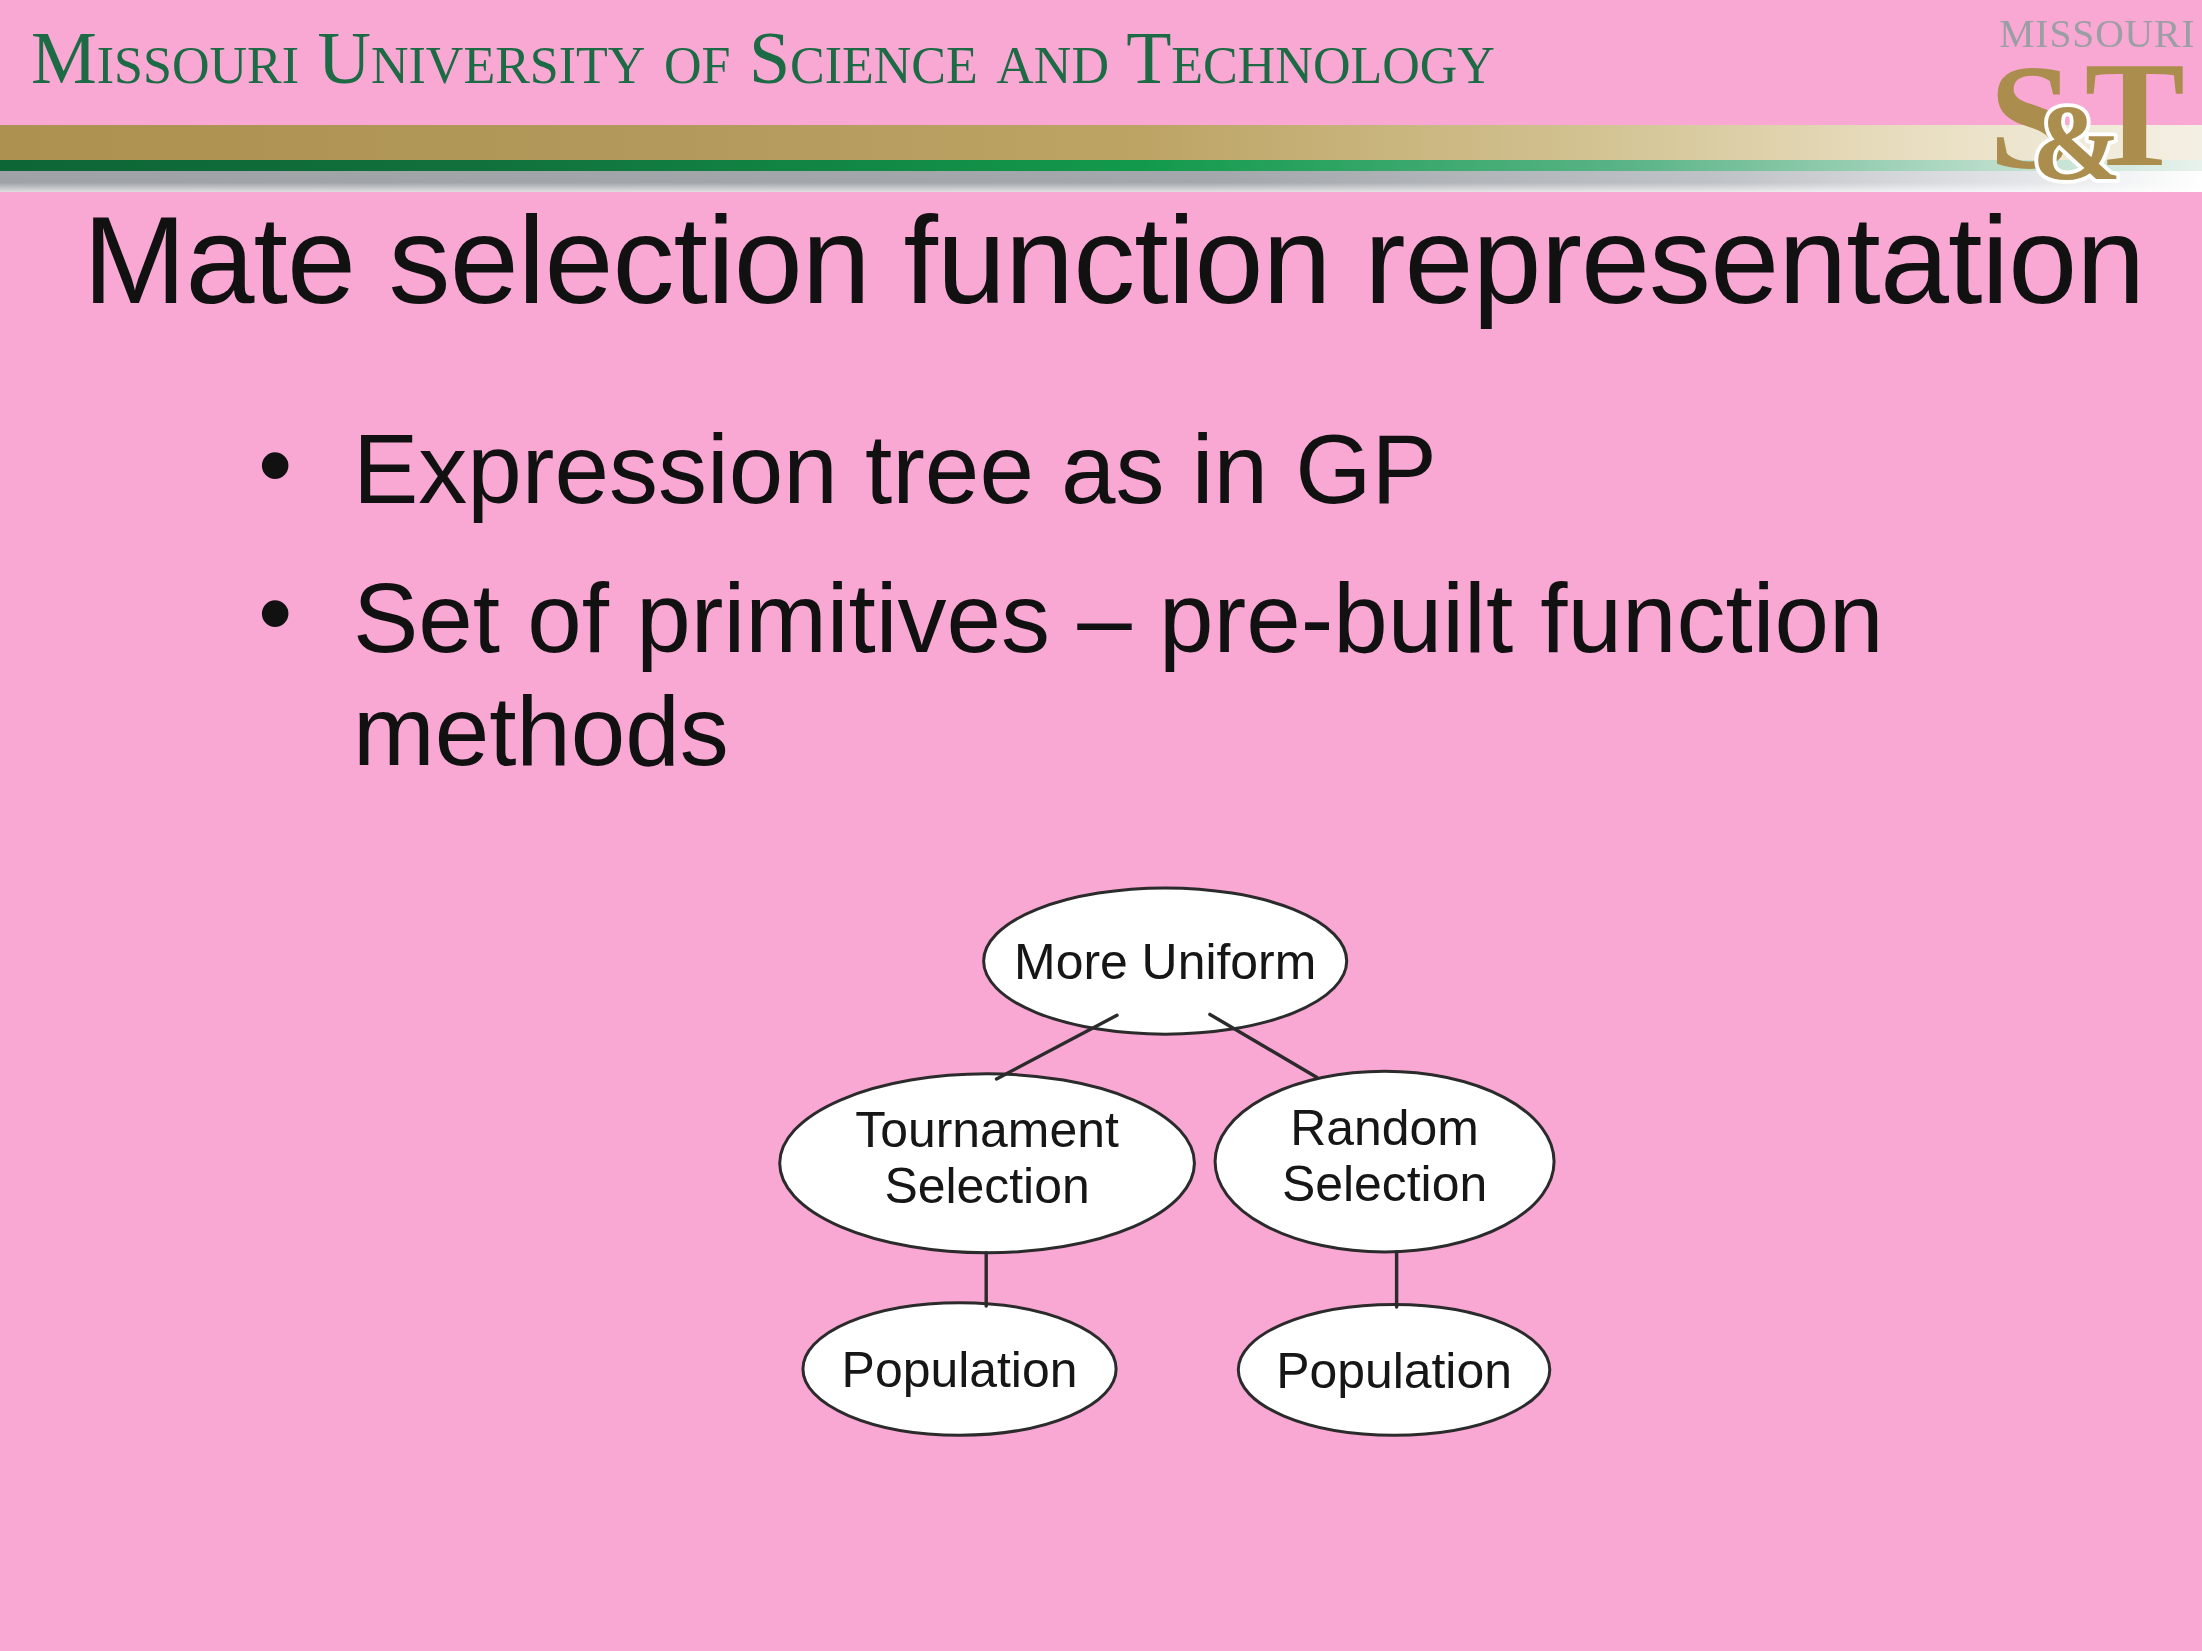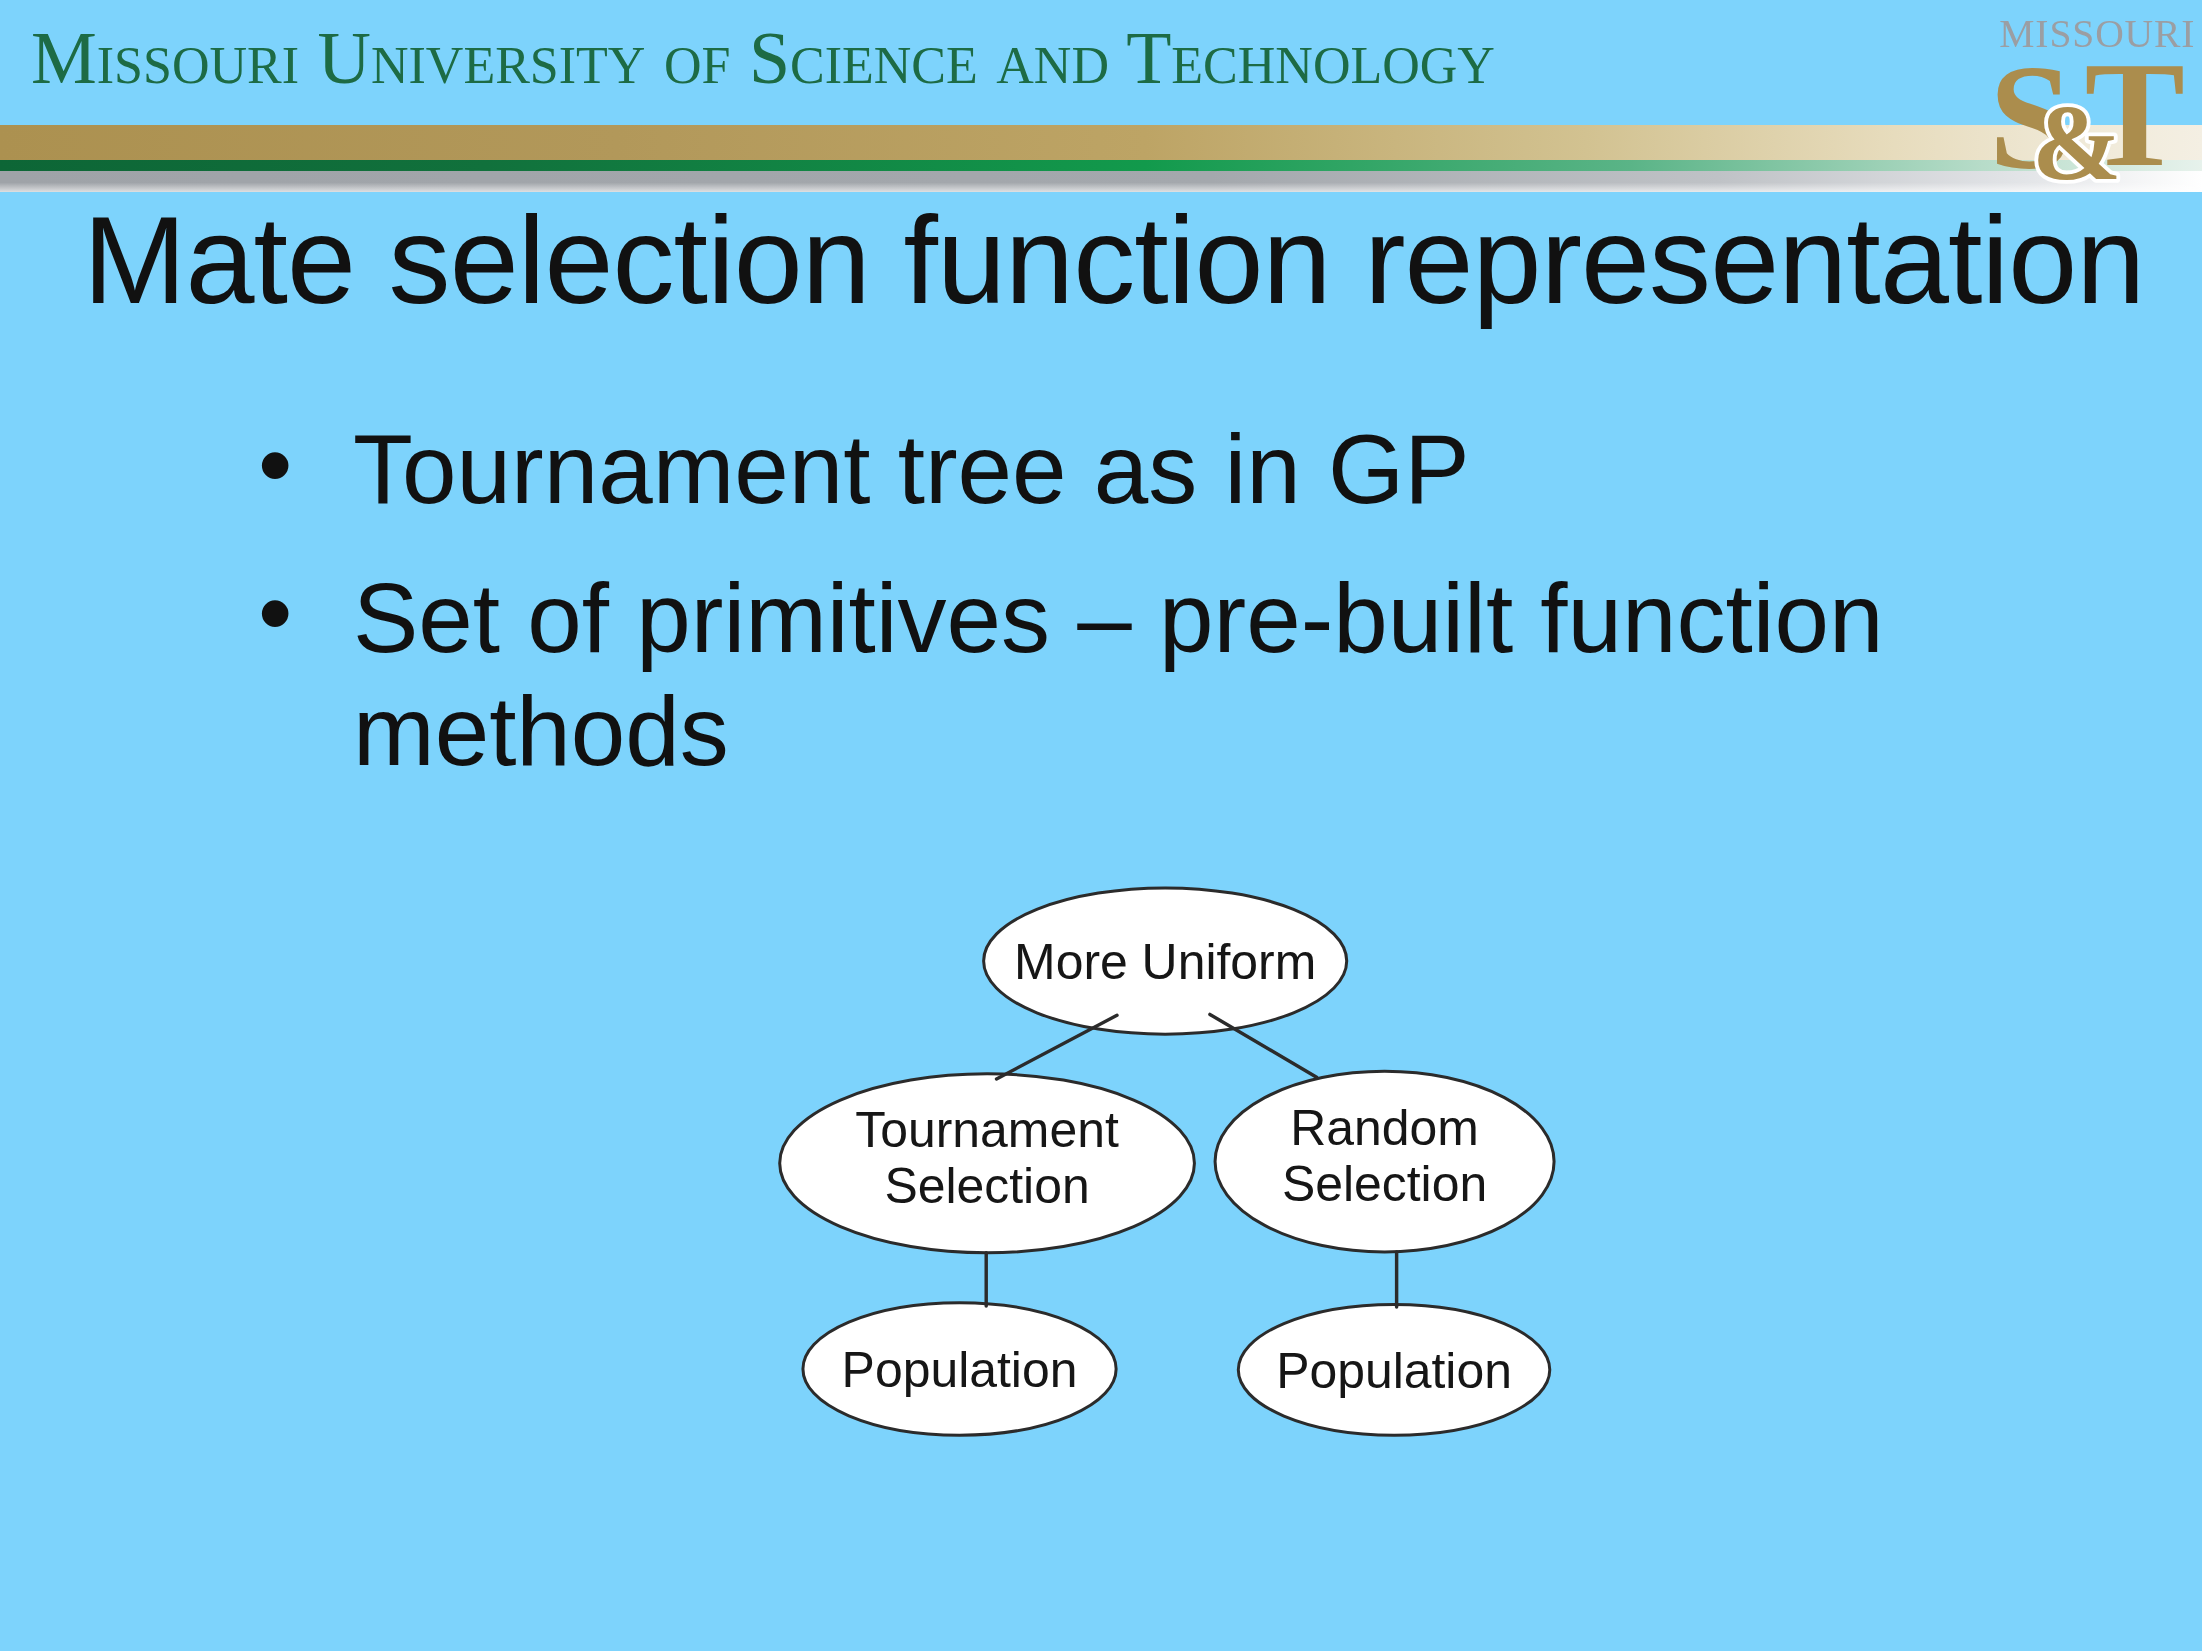--- a/index.html
+++ b/index.html
@@ -1,17 +1,17 @@
 <!DOCTYPE html>
 <html style="font-size:13.8px"><head>
 <meta charset="utf-8">
 <style>
   html,body { margin:0; padding:0; background:#fff; }
   .slide {
-    position:relative; width:2203px; height:1652px; background:#7dd3fc;
+    position:relative; width:2203px; height:1652px; background:#f9a8d4;
     overflow:hidden; font-family:"Liberation Sans","DejaVu Sans",sans-serif;
   }
 
   
   .univ-name {
     position:absolute; left:31px; top:20.6px;
     font-family:"Liberation Serif","DejaVu Serif",serif;
     font-variant:small-caps;
     font-size:74px; line-height:1; color:#1d6b45;
     letter-spacing:0px; white-space:nowrap;
@@ -79,21 +79,21 @@
     <text class="logo-s" x="16" y="193">S</text>
     <text class="logo-t" x="127" y="190">T</text>
     <text class="logo-amp" x="66" y="206">&amp;</text>
   </svg>
 
   <h1 class="title">Mate selection function representation</h1>
 
   <div class="bullets">
     <div class="bullet">
       <span class="dot">•</span>
-      <span class="btext">Tournament tree as in GP</span>
+      <span class="btext">Expression tree as in GP</span>
     </div>
     <div class="bullet">
       <span class="dot">•</span>
       <span class="btext">Set of primitives – pre-built function methods</span>
     </div>
   </div>
 
   <svg class="diagram" width="2203" height="1652" viewBox="0 0 2560 1920">
 
     <ellipse cx="1354" cy="1117" rx="211" ry="85"></ellipse>

